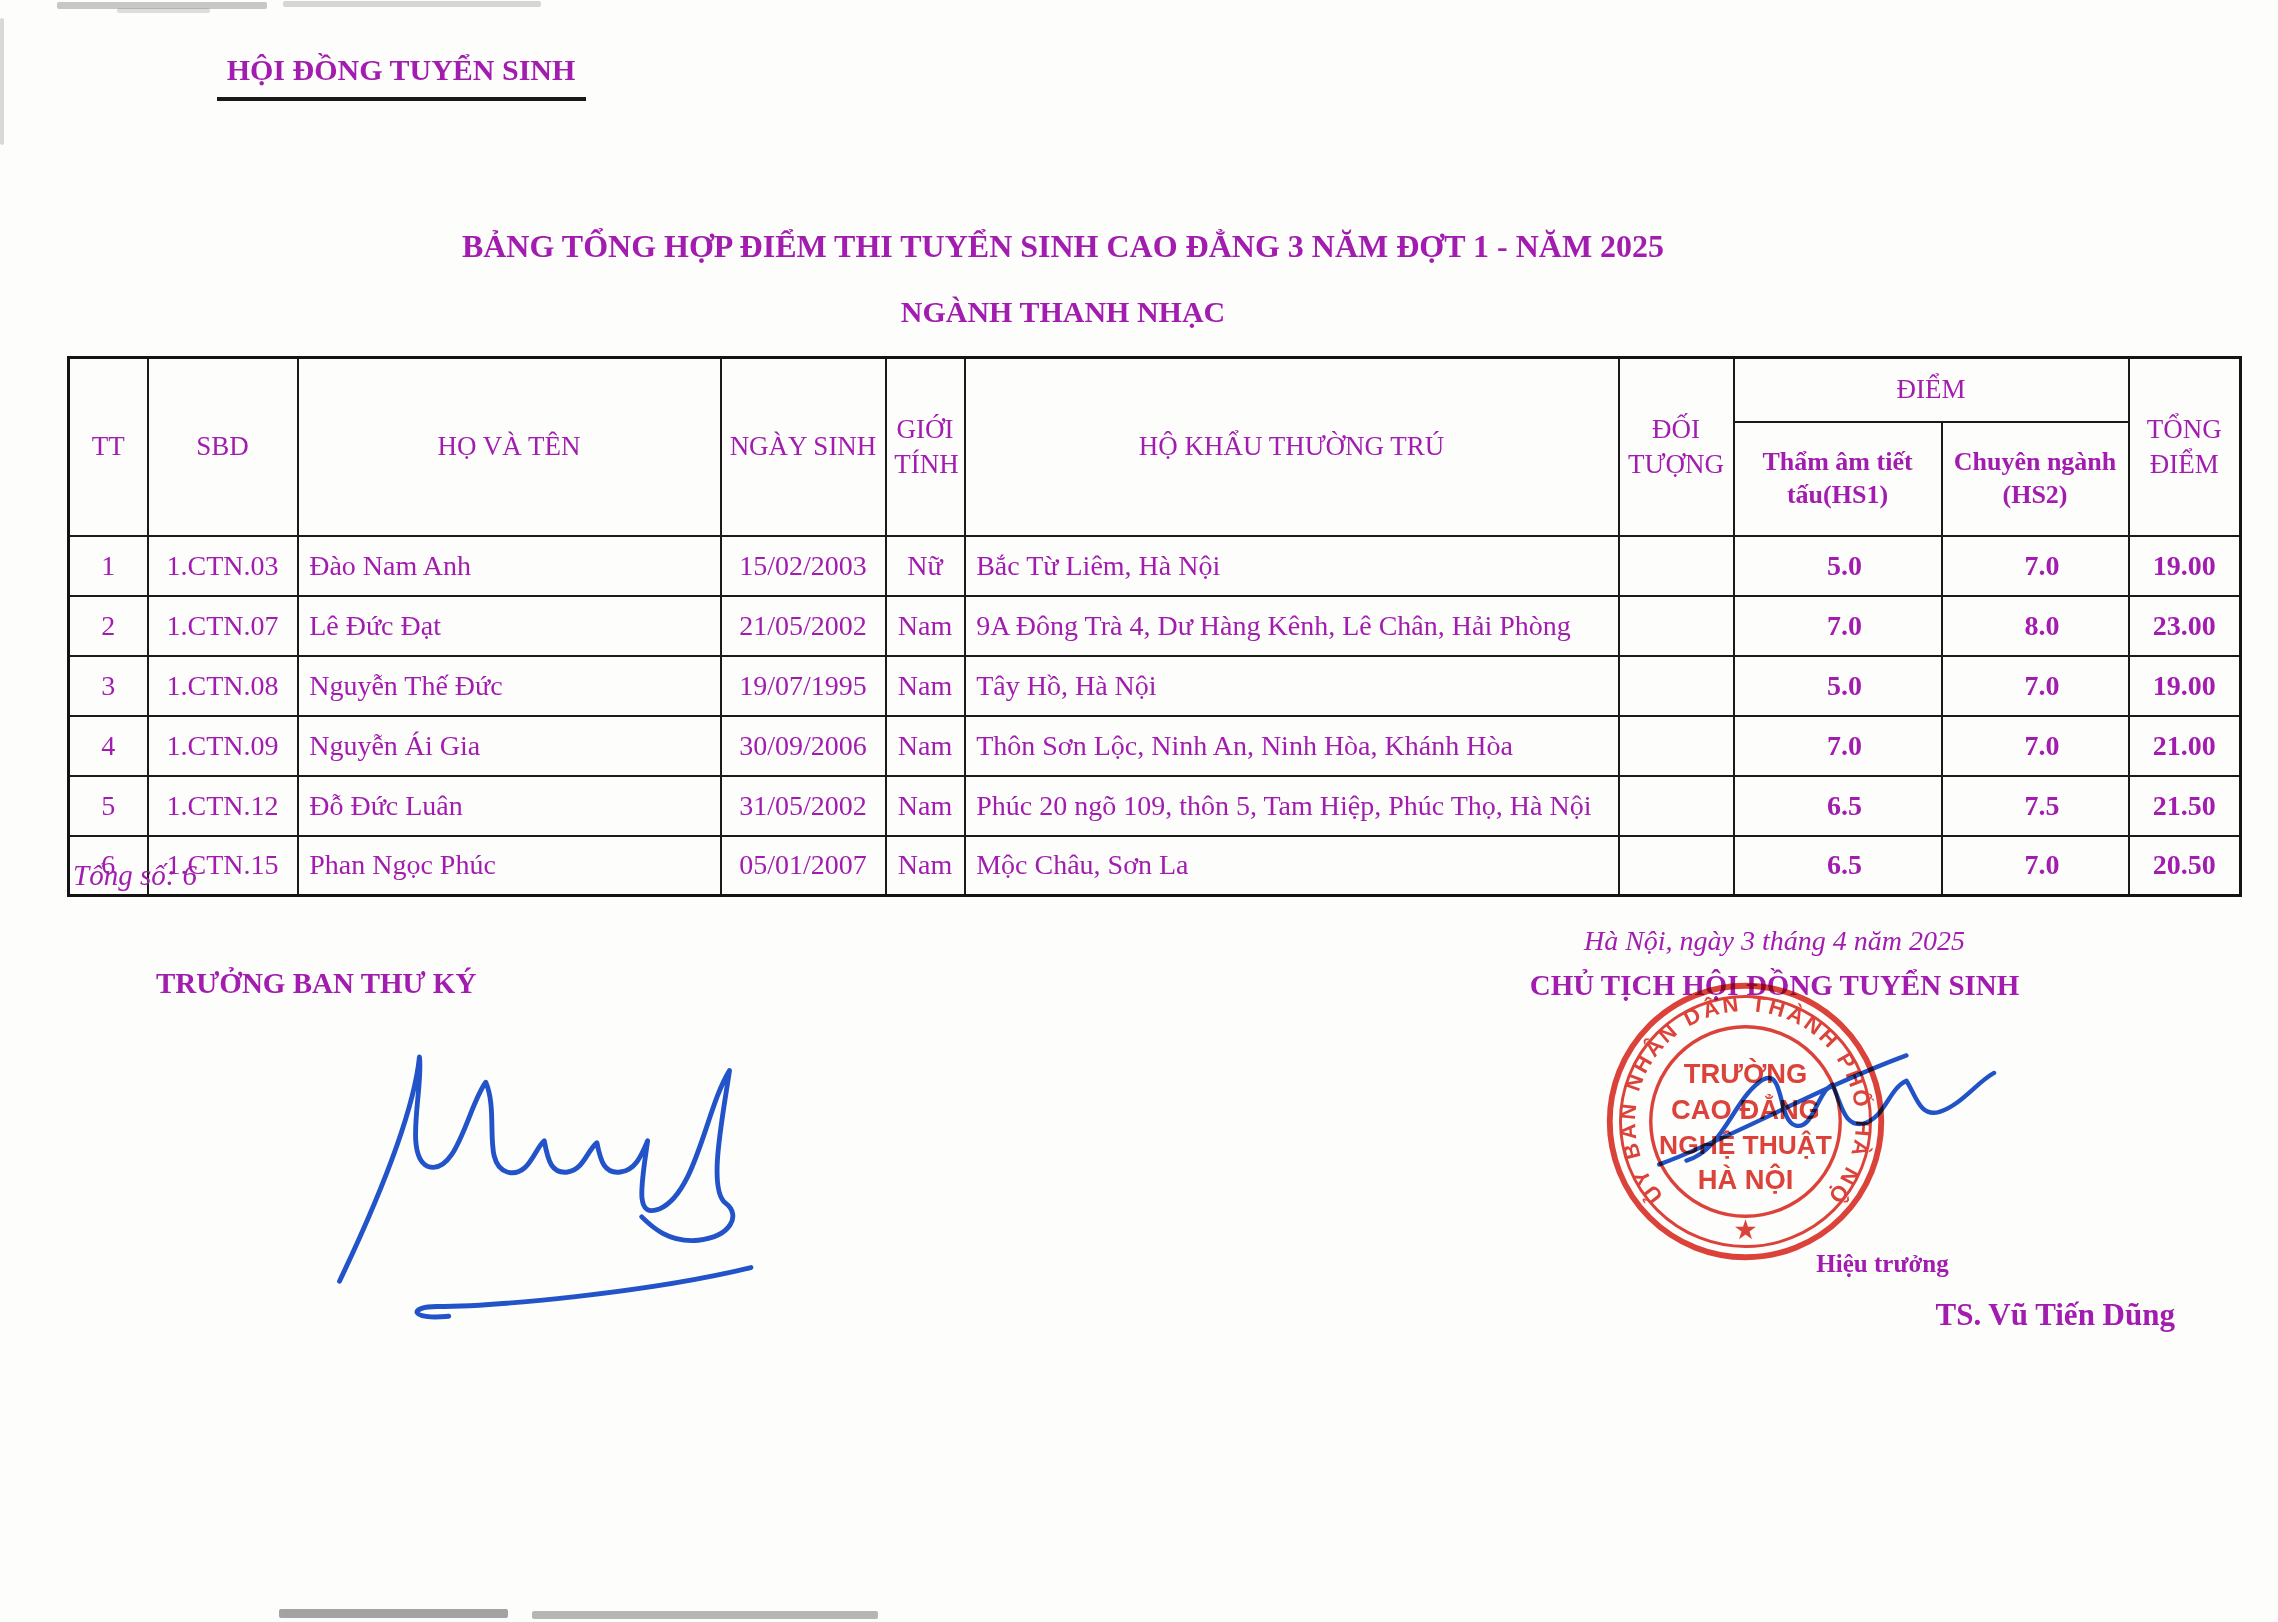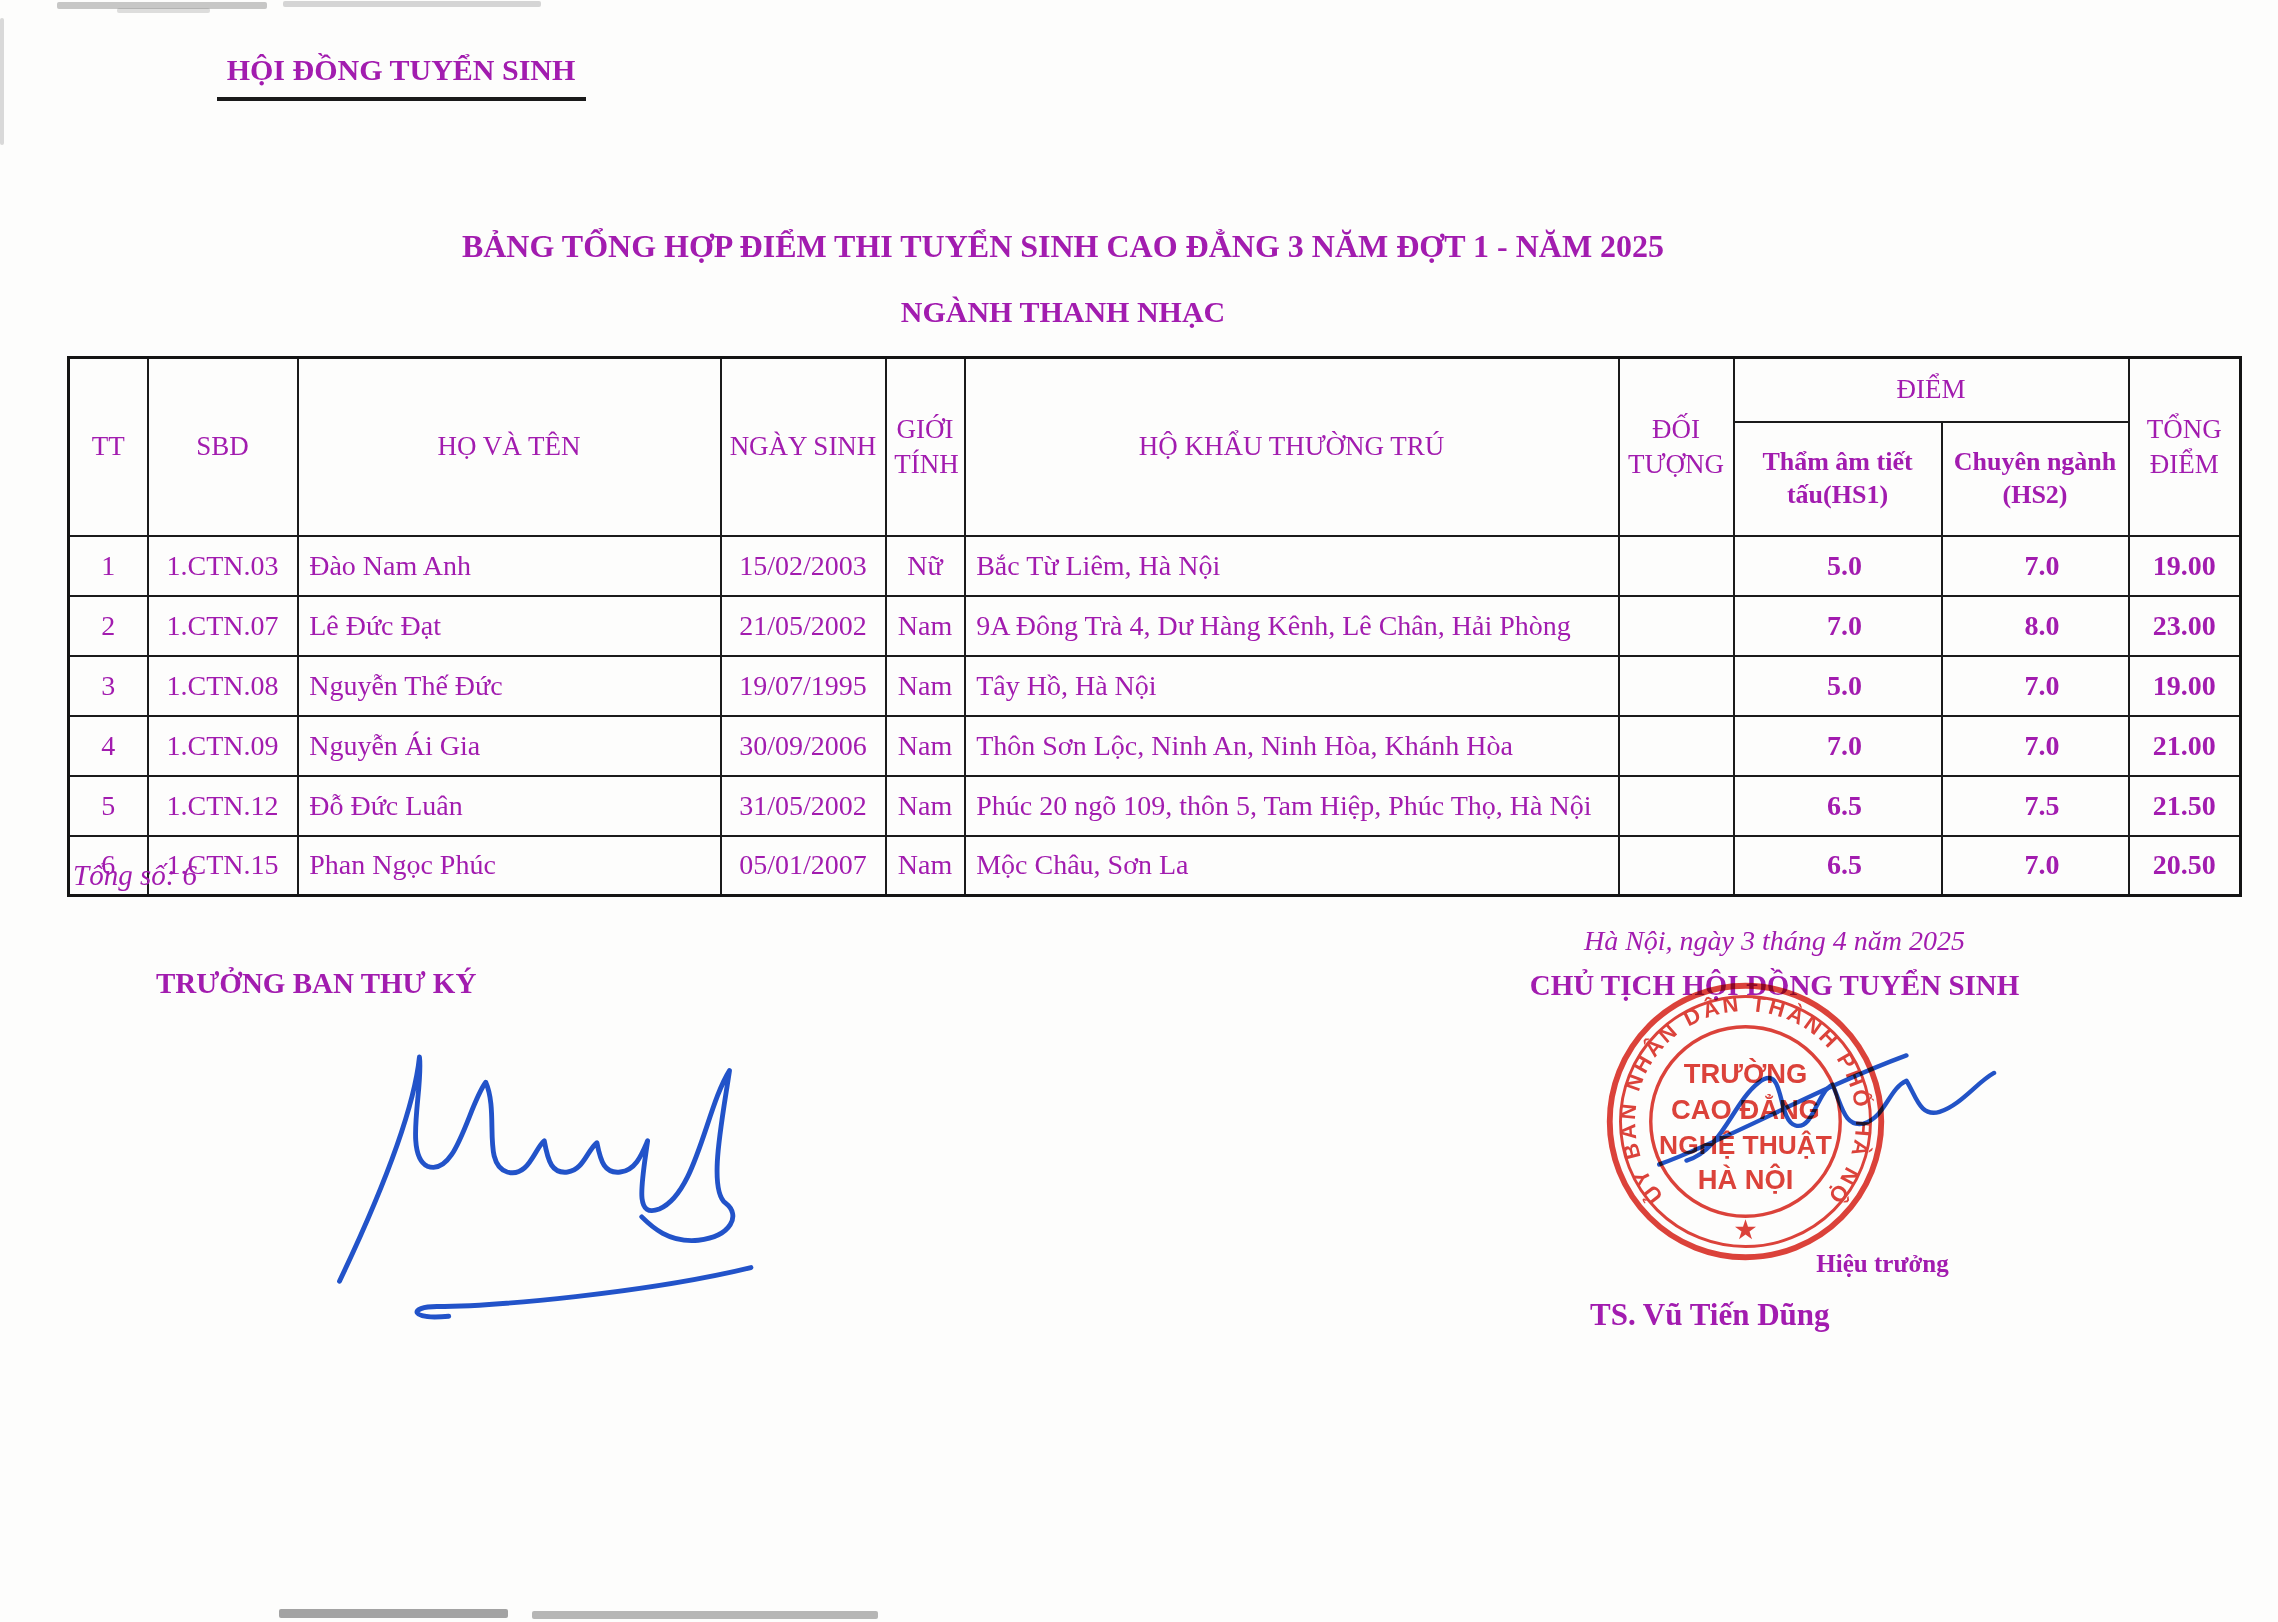--- a/index.html
+++ b/index.html
@@ -43,21 +43,21 @@
   
   .total-count{position:absolute;left:73px;top:859px;font-style:italic;font-size:29px;text-align:right;}
   .date-line{position:absolute;left:1443px;top:925px;width:663px;text-align:center;
              font-style:italic;font-size:28px;}
   .sig-title-left{position:absolute;left:156px;top:967px;width:585px;text-align:left;
              font-weight:bold;font-size:29px;z-index:1;}
   .sig-title-right{position:absolute;left:1443px;top:969px;width:663px;text-align:center;
              font-weight:bold;font-size:29px;z-index:1;}
   .position-line{position:absolute;left:1590px;top:1250px;width:585px;text-align:center;
              font-weight:bold;font-size:25px;}
-  .signer-line{position:absolute;left:1590px;top:1297px;width:585px;text-align:left;
+  .signer-line{position:absolute;left:1590px;top:1297px;width:585px;text-align:right;
              font-weight:bold;font-size:31px;}
   .sig-left{position:absolute;left:310px;top:1016px;z-index:2;}
   .stamp{position:absolute;left:1599px;top:975px;z-index:2;mix-blend-mode:multiply;opacity:.88;}
   .sig-right{position:absolute;left:1651px;top:1034px;z-index:3;mix-blend-mode:multiply;}
   .stamp-text{font-family:"Liberation Sans","DejaVu Sans",sans-serif;font-weight:bold;}
 </style>
 </head>
 <body>
 
 <div class="page">

